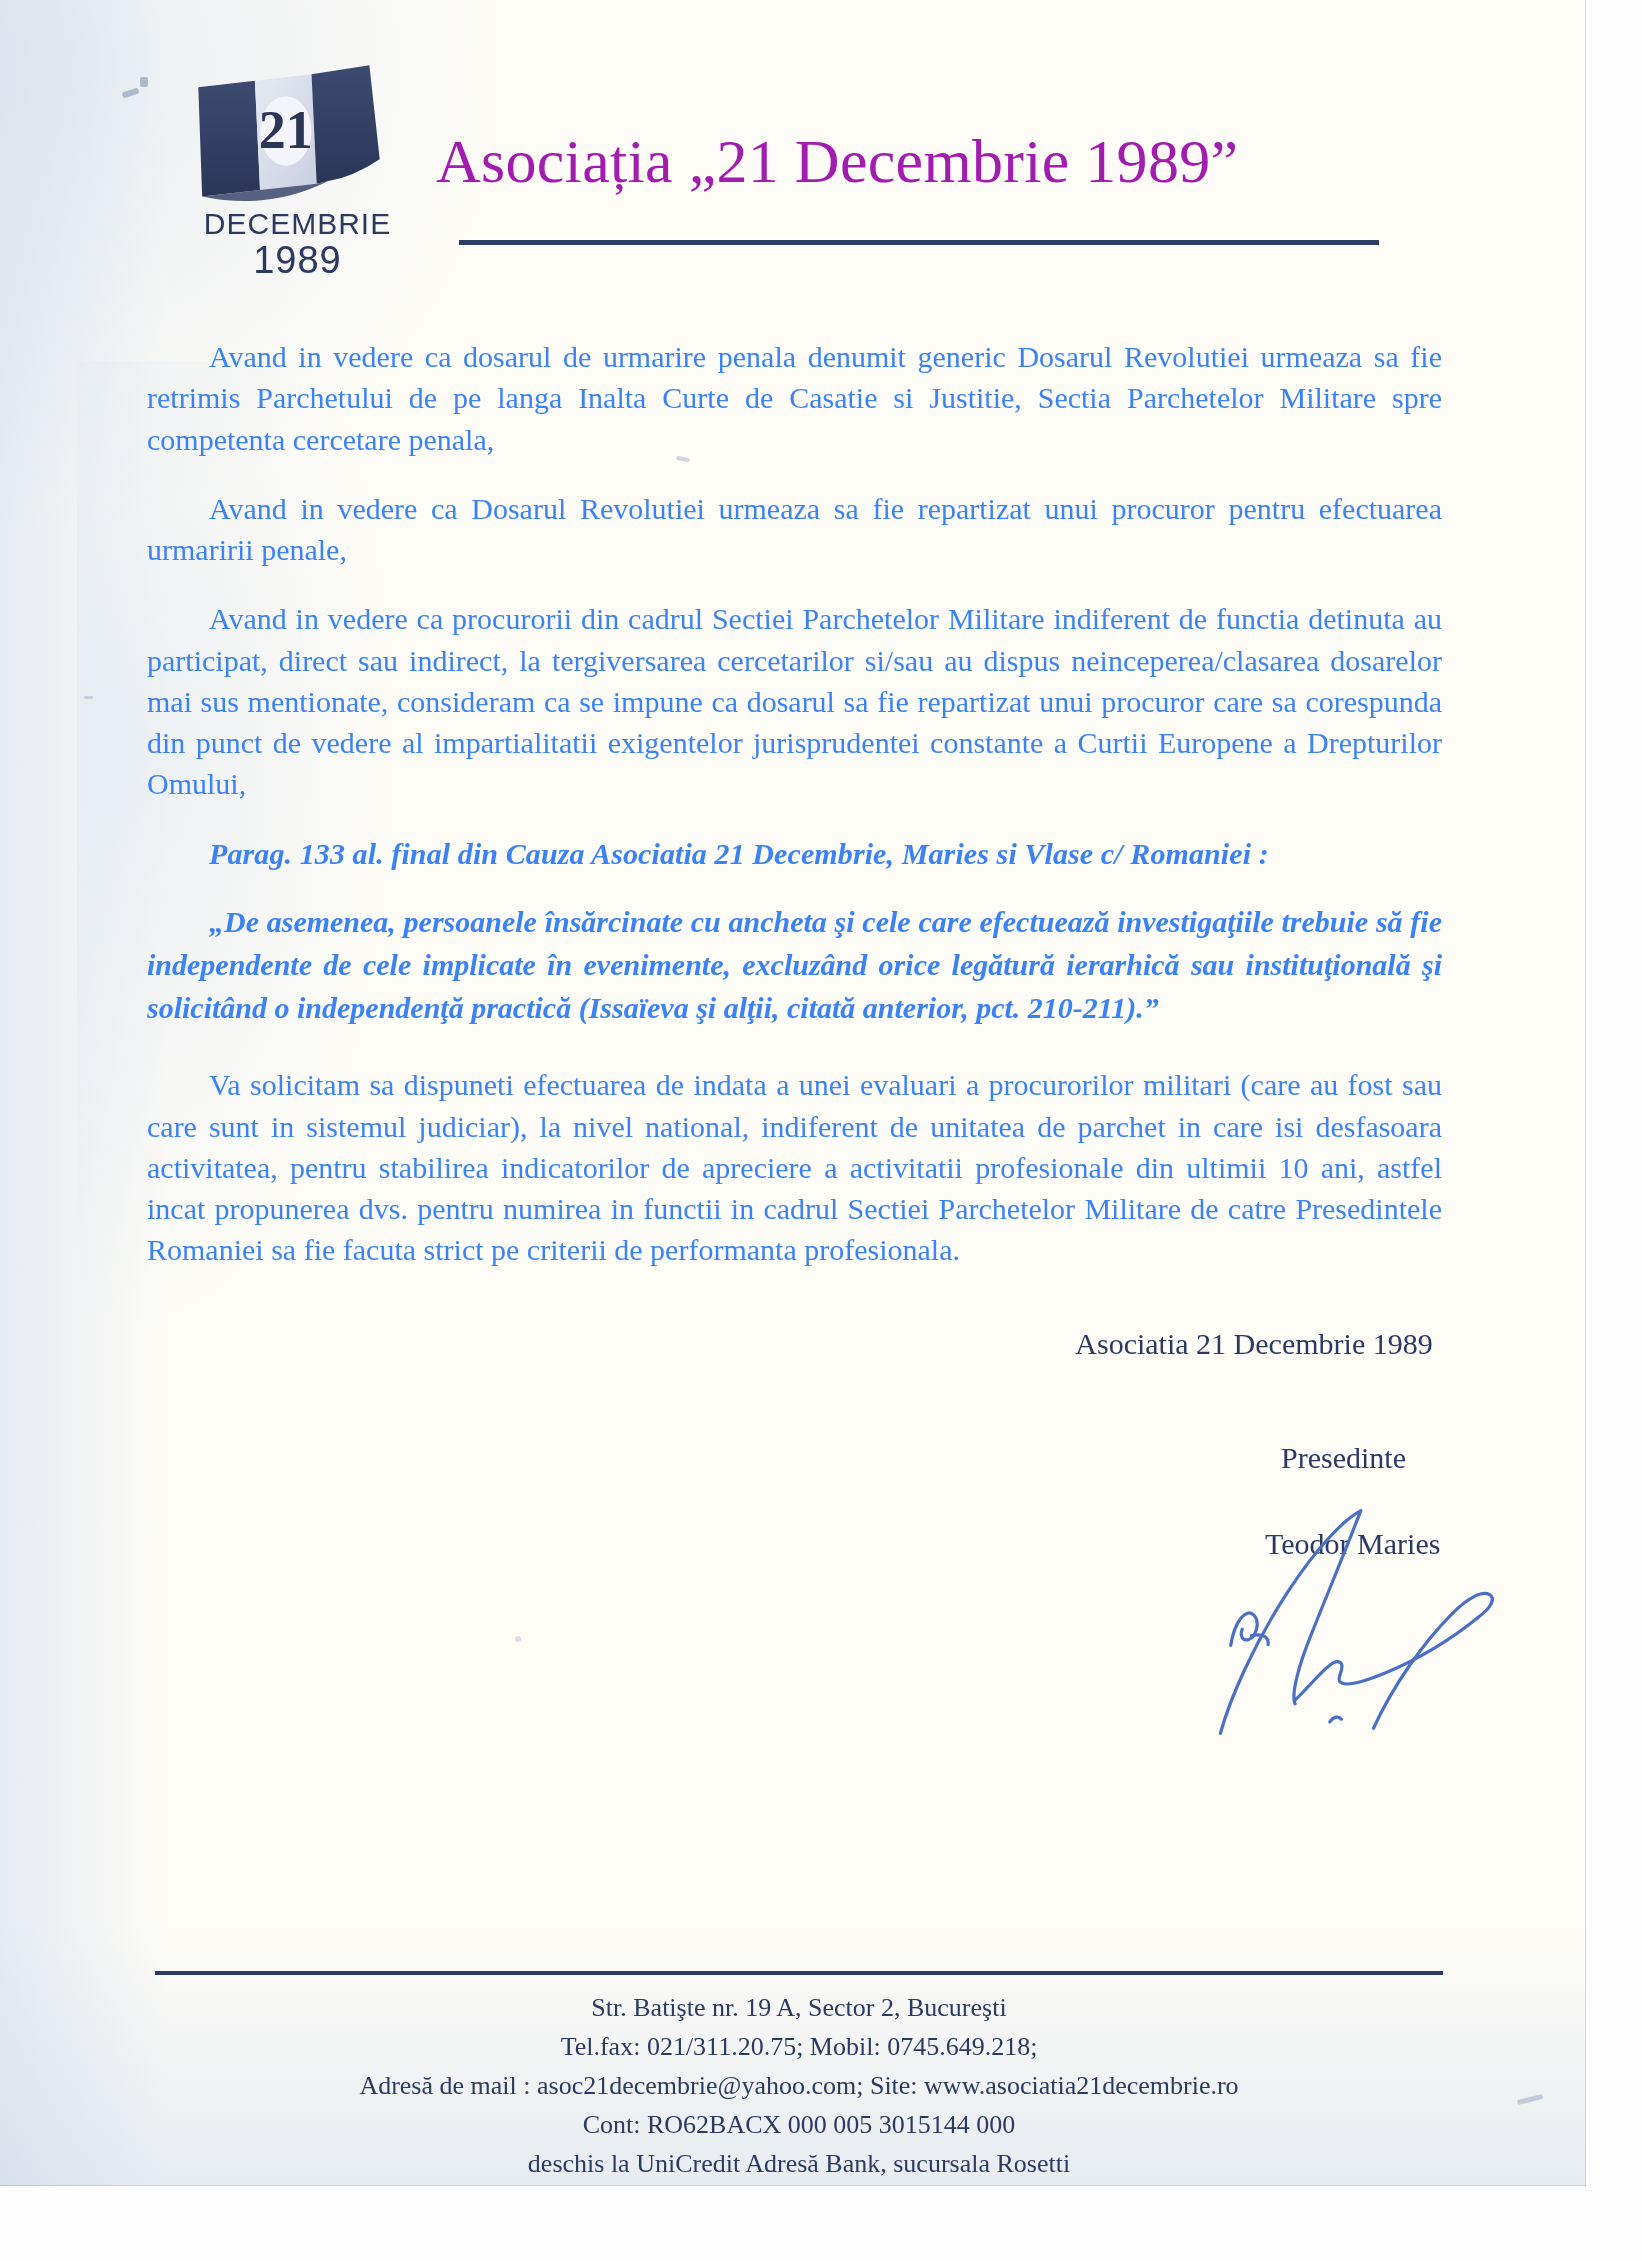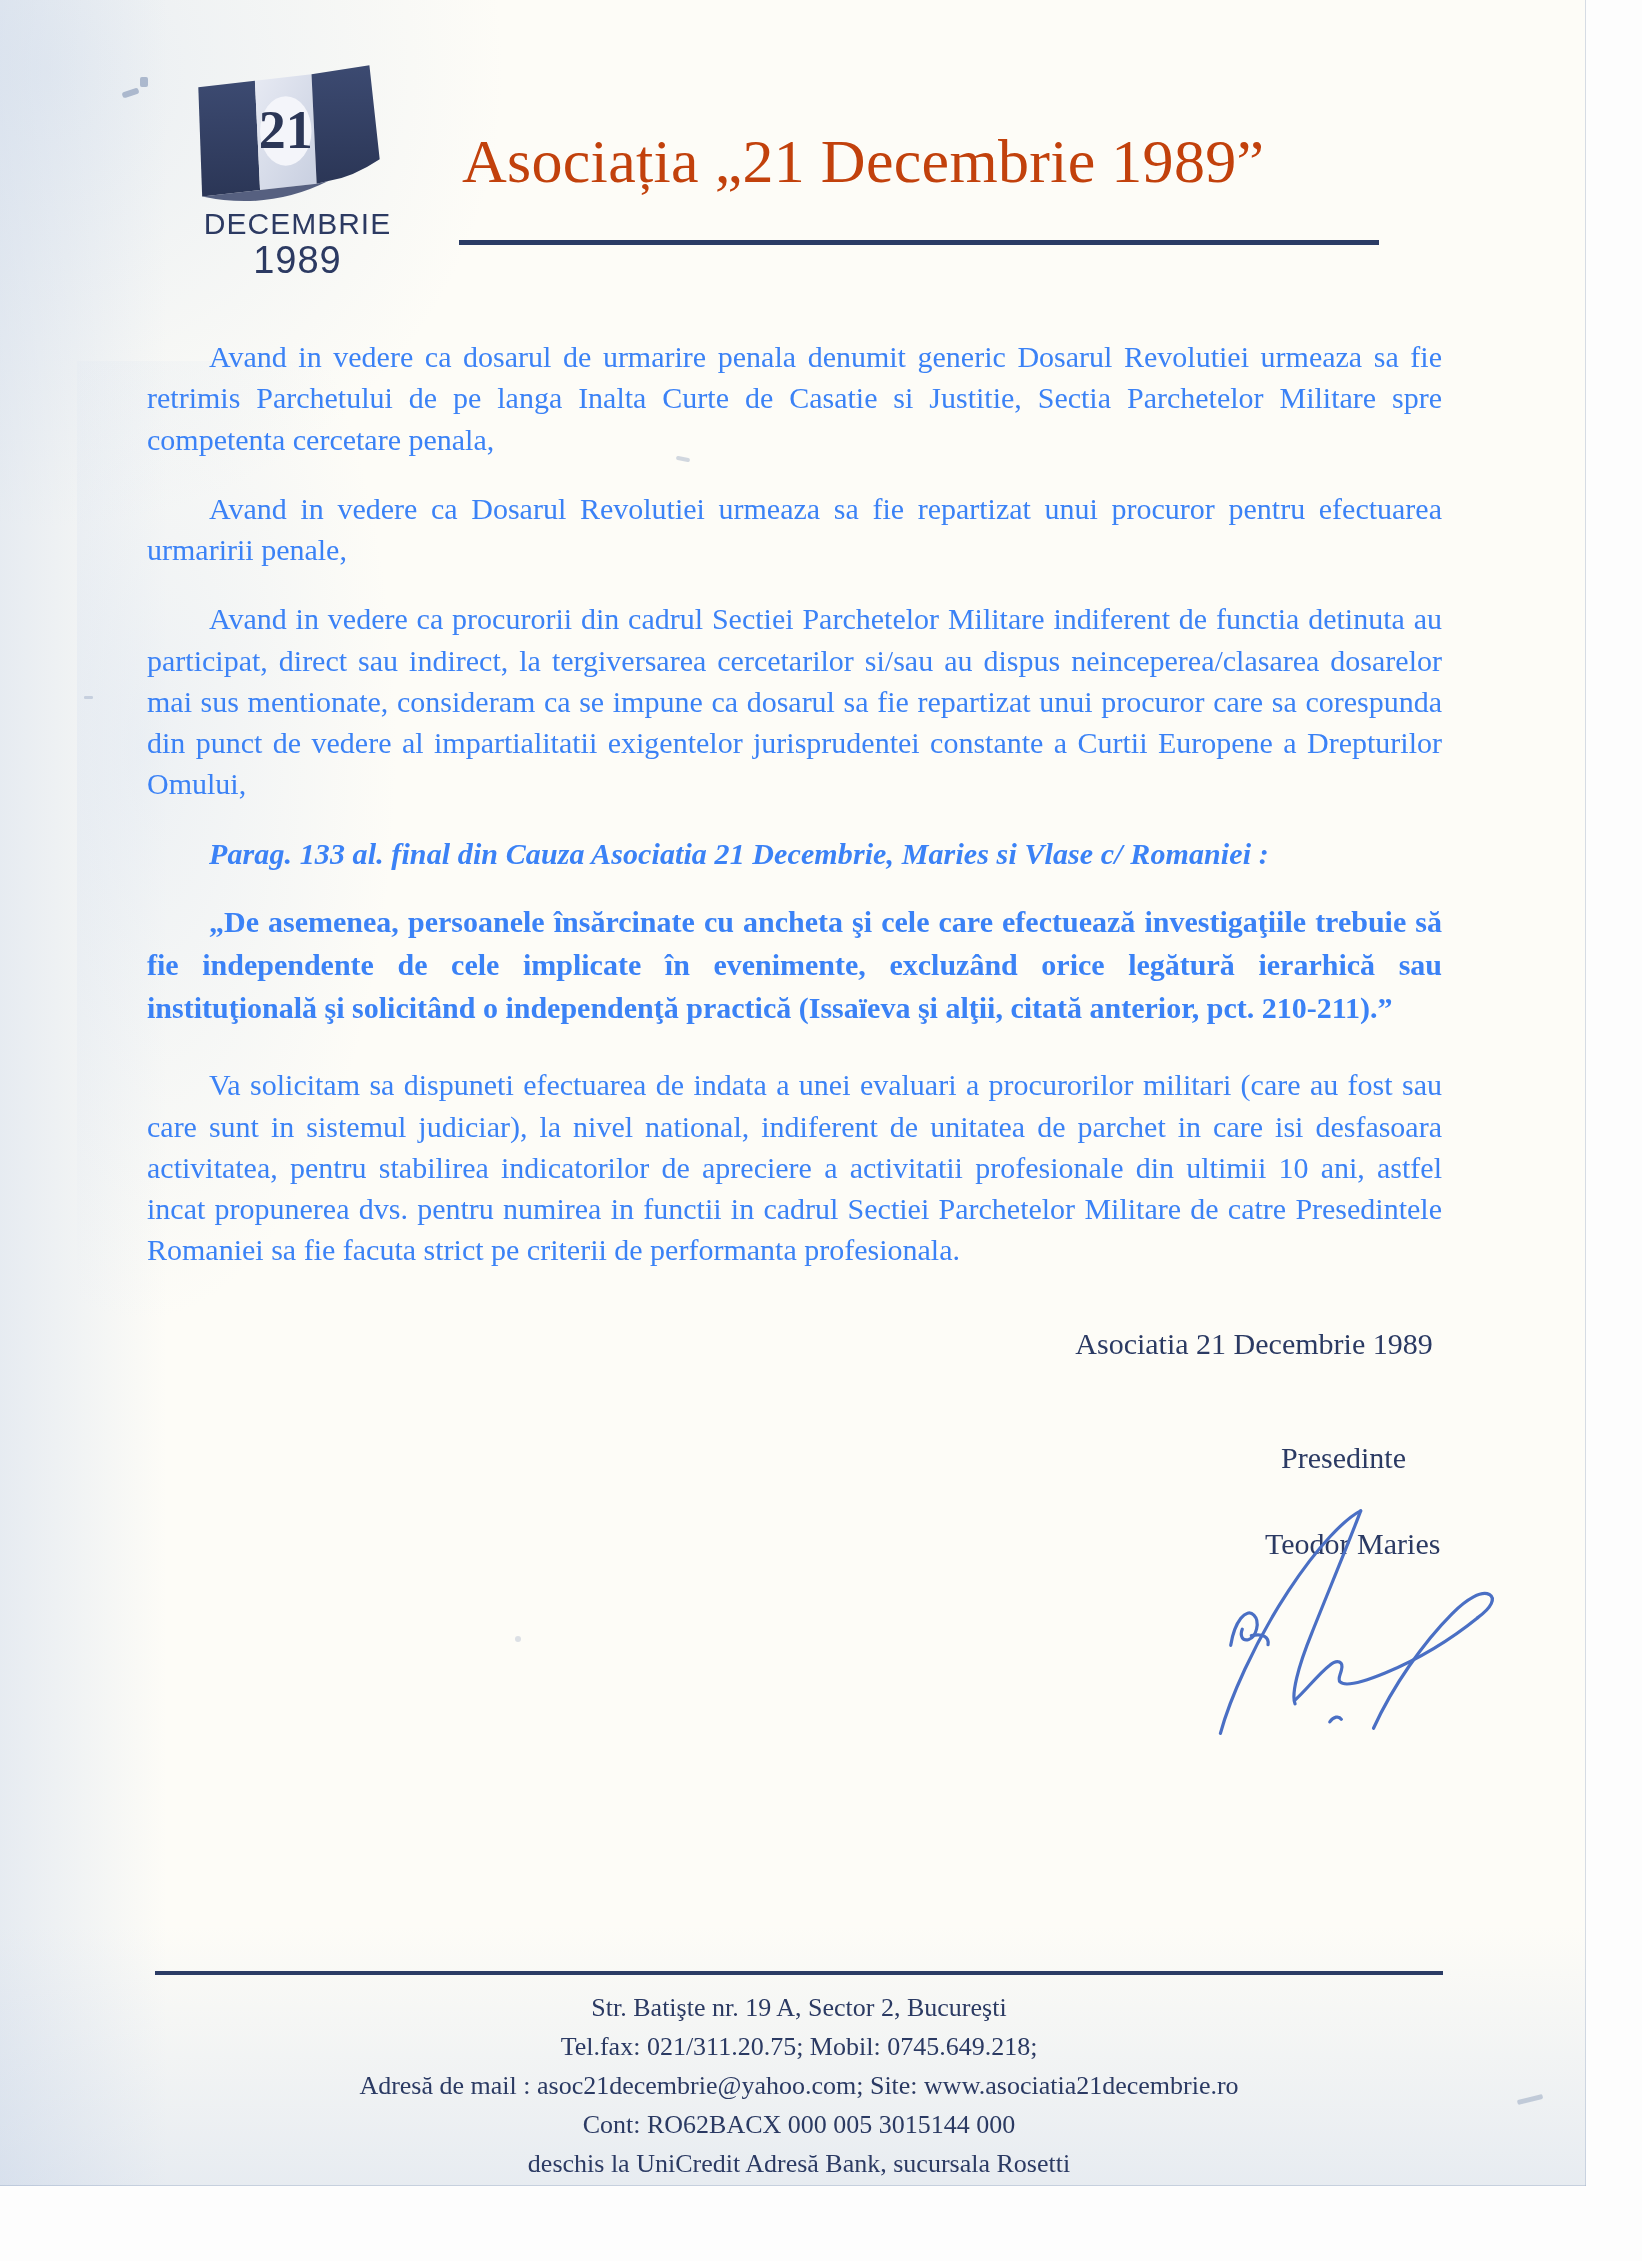--- a/index.html
+++ b/index.html
@@ -94,25 +94,25 @@
     font-weight: normal;
     color: #2c3a62;
     letter-spacing: 1px;
     line-height: 1.06;
   }
   .logo-line1 { font-size: 30px; margin-top: -3.9px; }
   .logo-line2 { font-size: 38px; }
 
   #org-title {
     position: absolute;
-    left: 462px;
+    left: 436px;
     top: 126px;
     width: 934px;
     font-size: 62px;
-    color: #c2410c;
+    color: #a21caf;
     letter-spacing: 0.3px;
     white-space: nowrap;
   }
   #header-rule {
     position: absolute;
     left: 459px;
     top: 240px;
     width: 920px;
     height: 4.5px;
     background: #2b3c65;
@@ -136,20 +136,21 @@
   .heading-cite {
     font-weight: bold;
     font-style: italic;
     text-indent: 62px;
     margin: 0 0 26px 0;
     font-size: 30px;
     letter-spacing: 0.1px;
   }
   .quote {
     font-weight: bold;
+    font-style: italic;
     text-align: justify;
     text-indent: 62px;
     margin: 0 0 35px 0;
     font-size: 30px;
     line-height: 1.44;
   }
 
   
   #signature-block {
     position: absolute;

